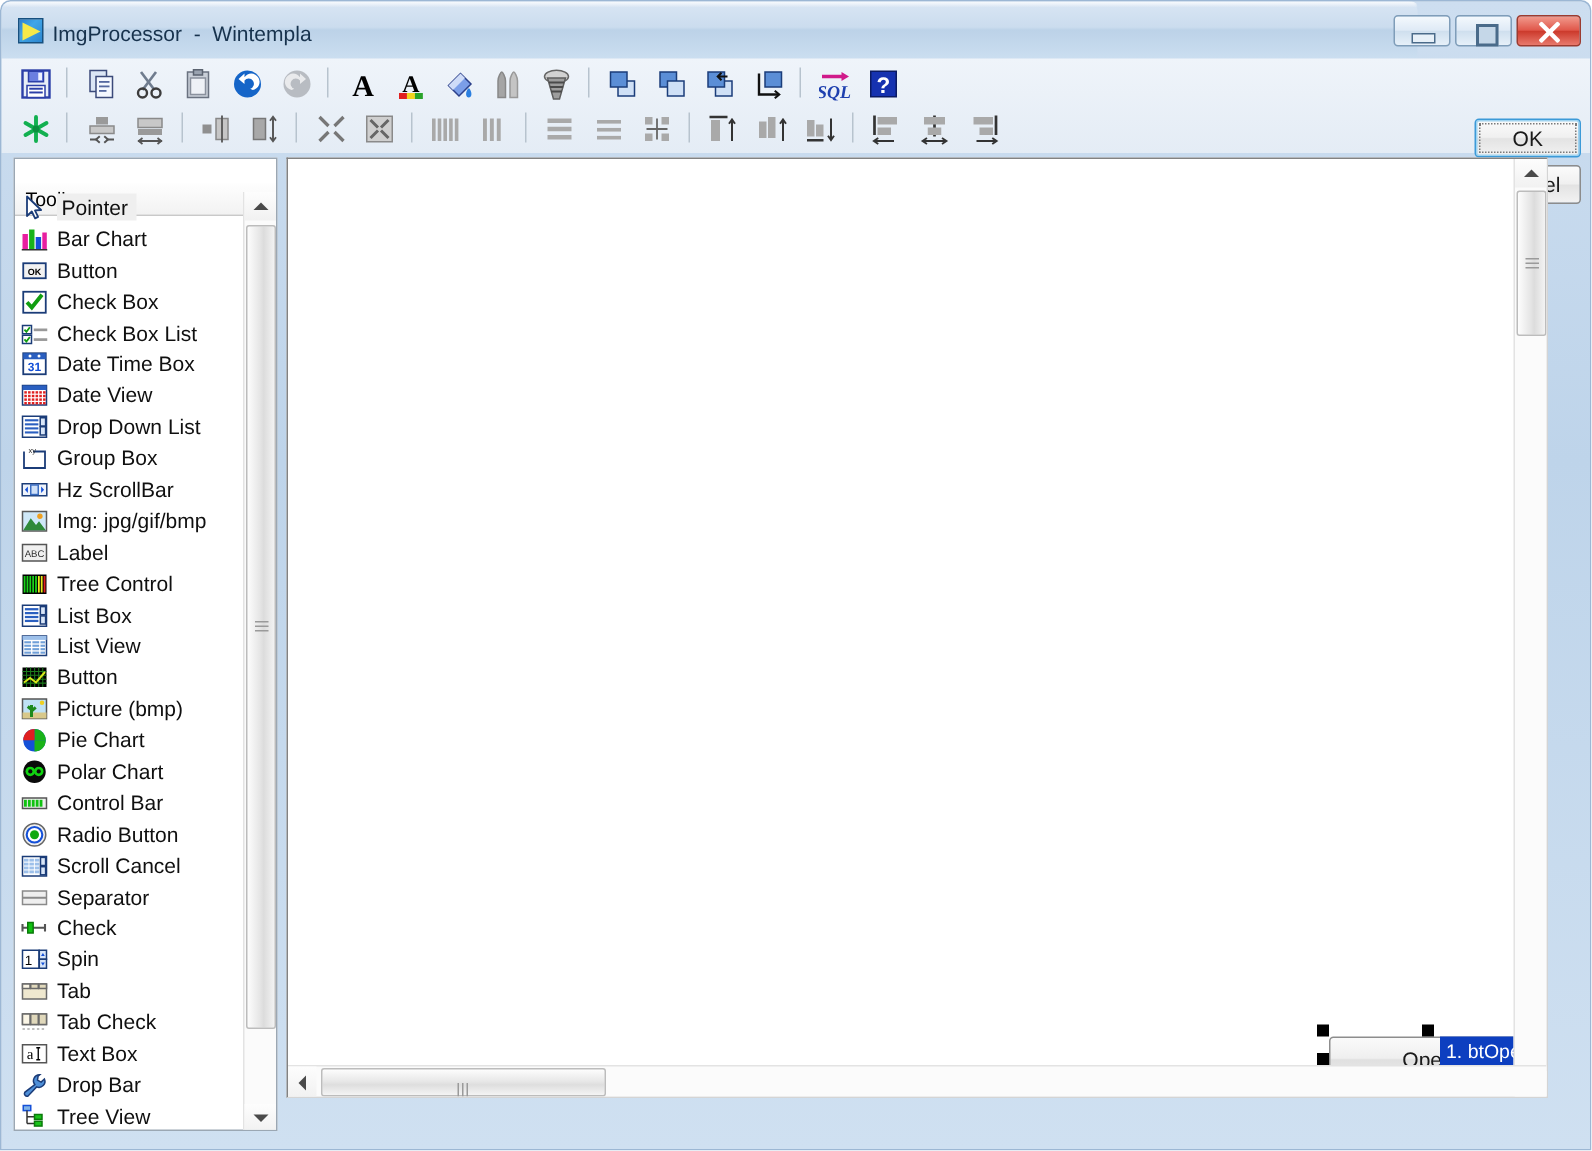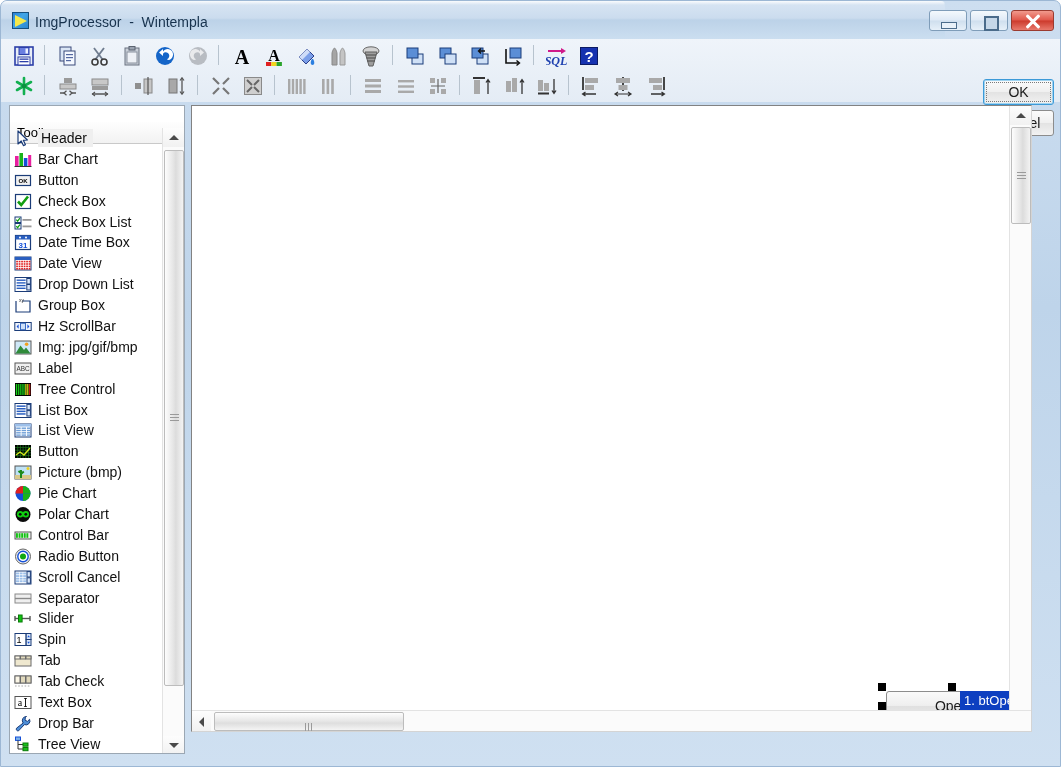--- a/index.html
+++ b/index.html
@@ -483,21 +483,21 @@
     <div id="toolbox">
       <div id="toolbox-header">
         <span>Toolbox</span>
         <span id="toolbox-collapse"></span>
       </div>
       <div id="tool-list">
           <div class="tool-item selected"><span class="ic">
               <svg width="18" height="17" viewBox="0 0 18 17">
                 <path d="M4 1 L4 14 L7.2 11 L9.4 15.6 L11.4 14.6 L9.3 10.3 L13.4 10 Z" fill="#fff" stroke="#1b3c78" stroke-width="1.2" stroke-linejoin="round"></path>
               </svg>
-            </span><span class="lbl">Header</span></div>
+            </span><span class="lbl">Pointer</span></div>
           <div class="tool-item"><span class="ic">
               <svg width="18" height="17" viewBox="0 0 18 17">
                 <rect x="1" y="5" width="3.6" height="10" fill="#e81fa0"></rect>
                 <rect x="5.4" y="2" width="3.6" height="13" fill="#19b319"></rect>
                 <rect x="9.8" y="7" width="3.6" height="8" fill="#1450d8"></rect>
                 <rect x="14.2" y="4" width="3" height="11" fill="#e81fa0"></rect>
                 <path d="M0.5 15.5 L17.5 15.5" stroke="#333"></path>
               </svg>
             </span><span class="lbl">Bar Chart</span></div>
           <div class="tool-item"><span class="ic">
@@ -738,21 +738,21 @@
                 <rect x="1" y="4" width="16" height="9" fill="#efefef" stroke="#8a8a8a"></rect>
                 <path d="M1 8.5 L17 8.5" stroke="#8a8a8a" stroke-width="1.4"></path>
               </svg>
             </span><span class="lbl">Separator</span></div>
           <div class="tool-item"><span class="ic">
               <svg width="18" height="17" viewBox="0 0 18 17">
                 <path d="M1 8.5 L16 8.5" stroke="#555" stroke-width="1.4"></path>
                 <path d="M1 6 L1 11 M16 6 L16 11" stroke="#555" stroke-width="1.4"></path>
                 <rect x="4.5" y="5" width="3.6" height="7" fill="#11c211" stroke="#0a7a0a"></rect>
               </svg>
-            </span><span class="lbl">Slider</span></div>
+            </span><span class="lbl">Check</span></div>
           <div class="tool-item"><span class="ic">
               <svg width="18" height="17" viewBox="0 0 18 17">
                 <rect x="1" y="2.5" width="11" height="12" fill="#fff" stroke="#1b3c78"></rect>
                 <text x="5" y="12" font-family="Liberation Sans, sans-serif" font-size="9" text-anchor="middle" fill="#000">1</text>
                 <rect x="12.2" y="2.5" width="4.8" height="6" fill="#d9e6f8" stroke="#1b3c78"></rect>
                 <rect x="12.2" y="8.5" width="4.8" height="6" fill="#d9e6f8" stroke="#1b3c78"></rect>
                 <path d="M13.3 6.3 L14.6 4.3 L15.9 6.3 Z" fill="#1450d8"></path>
                 <path d="M13.3 10.7 L14.6 12.7 L15.9 10.7 Z" fill="#1450d8"></path>
               </svg>
             </span><span class="lbl">Spin</span></div>

